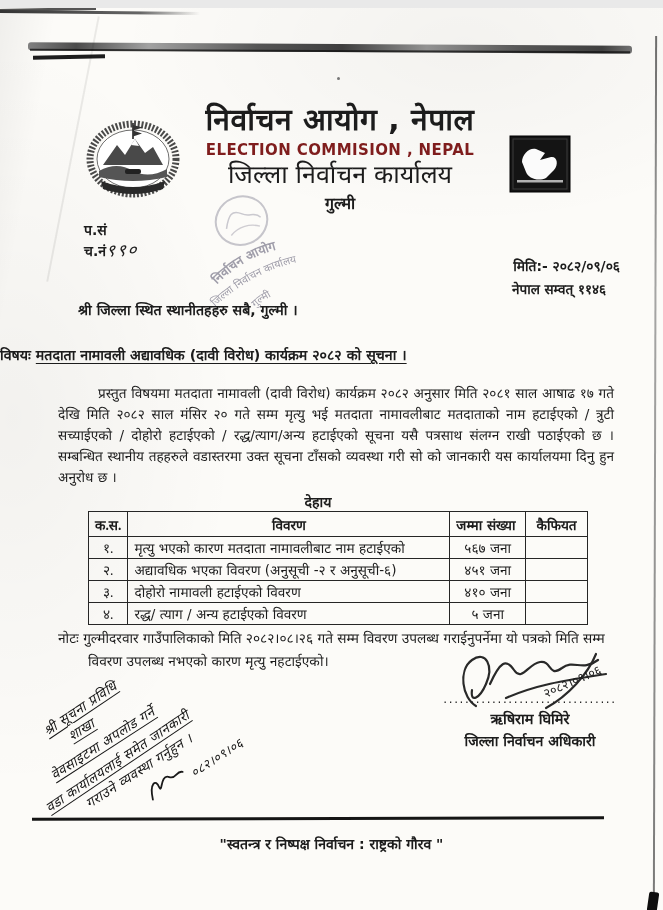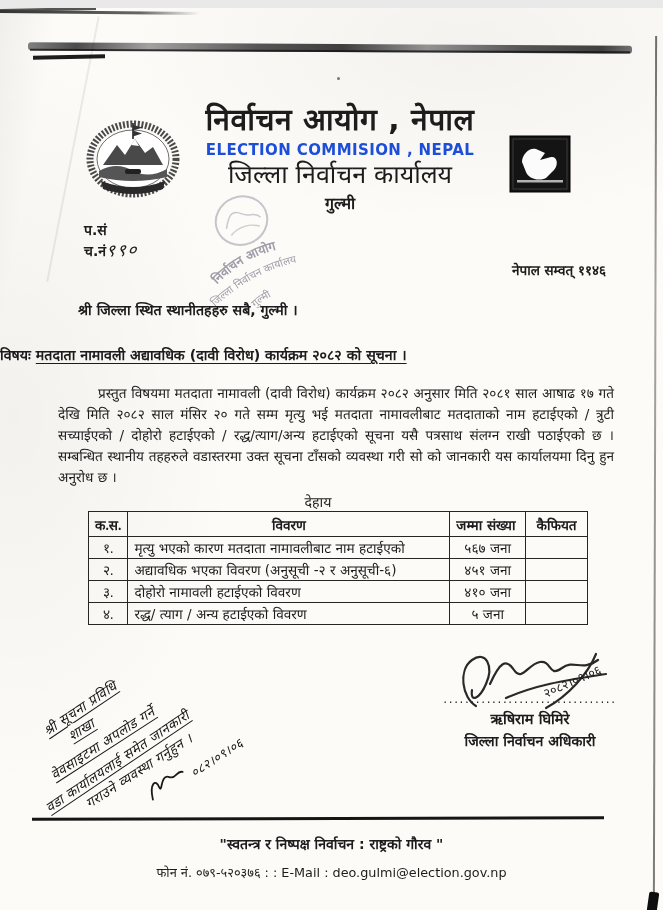--- a/index.html
+++ b/index.html
@@ -28,41 +28,41 @@
   .art-crease { left:72px; top:6px; width:1.5px; height:270px; background:rgba(0,0,0,.07); transform:rotate(11deg); }
   .art-rightline { left:654px; top:28px; width:2px; height:862px; opacity:.65; transform:rotate(0.15deg);
     background:linear-gradient(to bottom,#222,#777 30%,#555 70%,#333); }
   .art-corner { left:648px; top:884px; width:10px; height:20px; background:#0e0e0e; transform:rotate(8deg); border-radius:2px; }
   .art-speck { left:337px; top:69px; width:3px; height:3px; background:#777; border-radius:50%; }
 
   
   .coat { left:86px; top:110px; }
   .hdr-text { left:160px; top:94px; width:360px; text-align:center; }
   .t-np { font-size:30px; font-weight:bold; line-height:36px; letter-spacing:0.5px; }
-  .t-en { font-size:15px; font-weight:bold; letter-spacing:0.4px; margin-top:3px; color:#1d4ed8; }
+  .t-en { font-size:15px; font-weight:bold; letter-spacing:0.4px; margin-top:3px; color:#7f1d1d; }
   .t-office { font-size:25px; line-height:30px; margin-top:1px; font-weight:500; }
   .t-district { font-size:16px; font-weight:bold; margin-top:2px; }
   .ec-logo { left:508px; top:126px; }
 
   
   .refs { left:84px; top:212px; font-size:14px; font-weight:bold; line-height:20px; }
   .hand-num { font-family:"DejaVu Sans", sans-serif; font-style:italic; font-weight:normal;
     font-size:17px; letter-spacing:2px; display:inline-block; transform:rotate(-2deg) skewX(-8deg); }
   .stamp { left:178px; top:180px; width:154px; height:132px; opacity:.85; }
   .dateblock { left:420px; top:248px; width:200px; text-align:right; font-weight:bold; }
   .date-line { font-size:13.8px; }
   .sambat { font-size:13.5px; margin-top:5px; padding-right:14px; }
   .addressee { left:78px; top:292px; font-size:14.2px; font-weight:bold; }
 
   
   .subject { left:0; top:337px; width:663px; text-align:left; font-size:14.2px; font-weight:bold; }
   .subject .sub-text { text-decoration:underline; text-underline-offset:3px; text-decoration-thickness:1.2px; }
   .bodytext { left:58px; top:375px; width:556px; font-size:13.6px; line-height:21px;
     text-align:justify; text-indent:40px; }
-  .dehaya { left:0; top:484px; width:636px; text-align:center; font-size:14.2px; font-weight:normal; }
+  .dehaya { left:0; top:484px; width:636px; text-align:center; font-size:14.2px; font-weight:bold; }
 
   
   .tbl { left:88px; top:503px; width:500px; border-collapse:collapse; background:transparent; }
   .tbl th, .tbl td { border:1.2px solid #262626; font-size:13.6px; padding:1px 6px; color:#1c1c1c; }
   .tbl th { font-weight:bold; text-align:center; height:25px; }
   .tbl td { height:22px; }
   .tbl .c-sn { text-align:center; width:38px;font-family:Liberation Serif, serif; }
   .tbl .c-desc { width:324px; }
   .tbl .c-count { width:76px; text-align:center; }
   .tbl .c-rem { width:62px; }
@@ -165,20 +165,21 @@
           <textPath href="#stArc2">जिल्ला निर्वाचन कार्यालय</textPath>
         </text>
         <text font-size="10.5" fill="#8f8d9c">
           <textPath href="#stArc3">गुल्मी</textPath>
         </text>
       </g>
     </svg>
   </div>
 
   <div class="abs dateblock">
+    <div class="date-line">मिति:- २०८२/०९/०६</div>
     <div class="sambat">नेपाल सम्वत् ११४६</div>
   </div>
 
   <div class="abs addressee">श्री जिल्ला स्थित स्थानीतहहरु सबै, गुल्मी ।</div>
 
   <div class="abs subject">
     <span class="sub-label">विषयः</span>
     <span class="sub-text">मतदाता नामावली अद्यावधिक (दावी विरोध) कार्यक्रम २०८२ को सूचना ।</span>
   </div>
 
@@ -215,20 +216,21 @@
       </tr>
       <tr>
         <td class="c-sn">४.</td>
         <td class="c-desc">रद्ध/ त्याग / अन्य हटाईएको विवरण</td>
         <td class="c-count">५ जना</td>
         <td class="c-rem"></td>
       </tr>
     </tbody>
   </table>
 
+  <div class="abs note">नोटः गुल्मीदरवार गाउँपालिकाको मिति २०८२।०८।२६ गते सम्म विवरण उपलब्ध गराईनुपर्नेमा यो पत्रको मिति सम्म विवरण उपलब्ध नभएको कारण मृत्यु नहटाईएको।</div>
 
   <div class="abs sig-svg">
     <svg width="180" height="78" viewBox="0 0 180 78">
       <g fill="none" stroke="#181818" stroke-width="2.2" stroke-linecap="round" opacity="0.92">
         <path d="M28,60 C14,52 10,24 24,14 C38,4 46,20 38,38 C32,52 22,58 24,44"></path>
         <path d="M42,38 C52,16 58,12 66,24 C74,36 80,18 92,16 C104,14 100,32 114,22 C126,13 134,26 150,14"></path>
         <path d="M58,52 C90,38 120,34 158,28"></path>
         <path d="M148,8 C140,28 120,50 98,62"></path>
       </g>
       <text x="98" y="52" transform="rotate(-24 98 52)" font-size="12.5" fill="#1a1a1a">२०८२।०९।०६</text>
@@ -247,15 +249,14 @@
     <span class="hl hl-sig">
       <svg width="46" height="24" viewBox="0 0 46 24">
         <path d="M4,20 C10,4 18,4 16,13 C15,21 24,2 30,10 C34,16 40,8 44,13" fill="none" stroke="#1a1a1a" stroke-width="1.8" stroke-linecap="round"></path>
       </svg>
       <span class="hdate">०८२।०९।०६</span>
     </span>
   </div>
 
   <div class="abs rule"></div>
   <div class="abs slogan">"स्वतन्त्र र निष्पक्ष निर्वाचन : राष्ट्रको गौरव "</div>
-  <div class="abs contact">फोन नं. ०७९-५२०३७६ : : E-Mail : deo.gulmi@election.gov.np</div>
 
 </div>
 
 </body></html>

